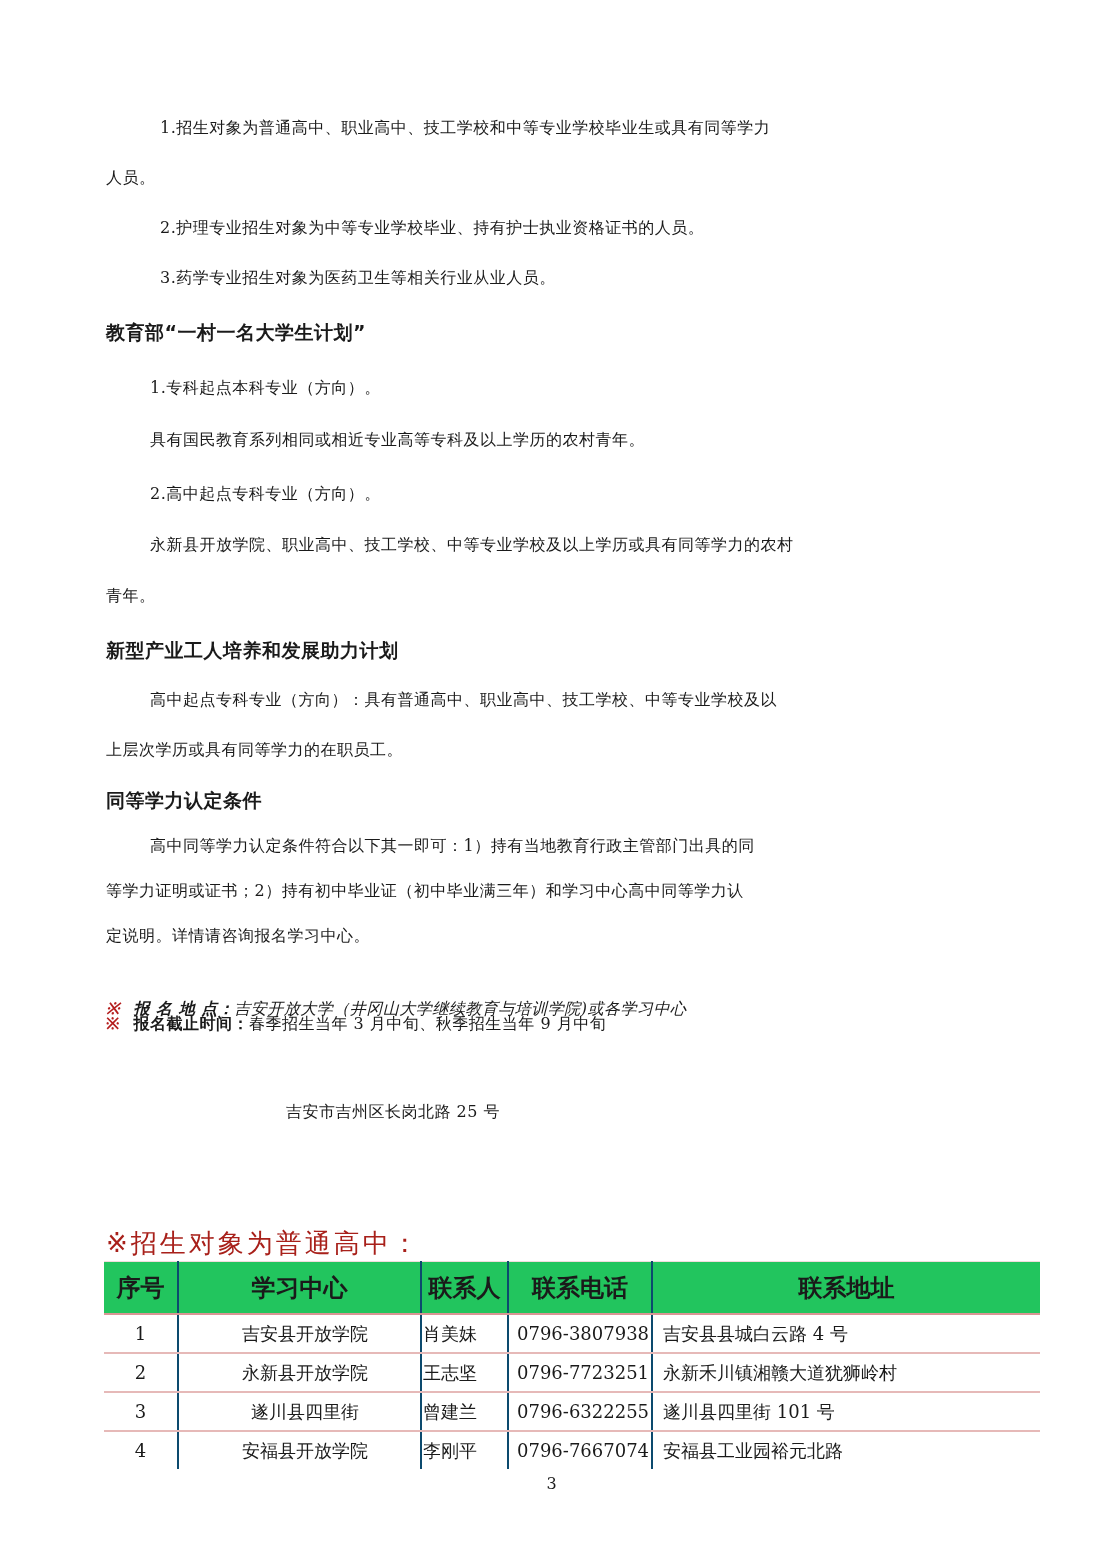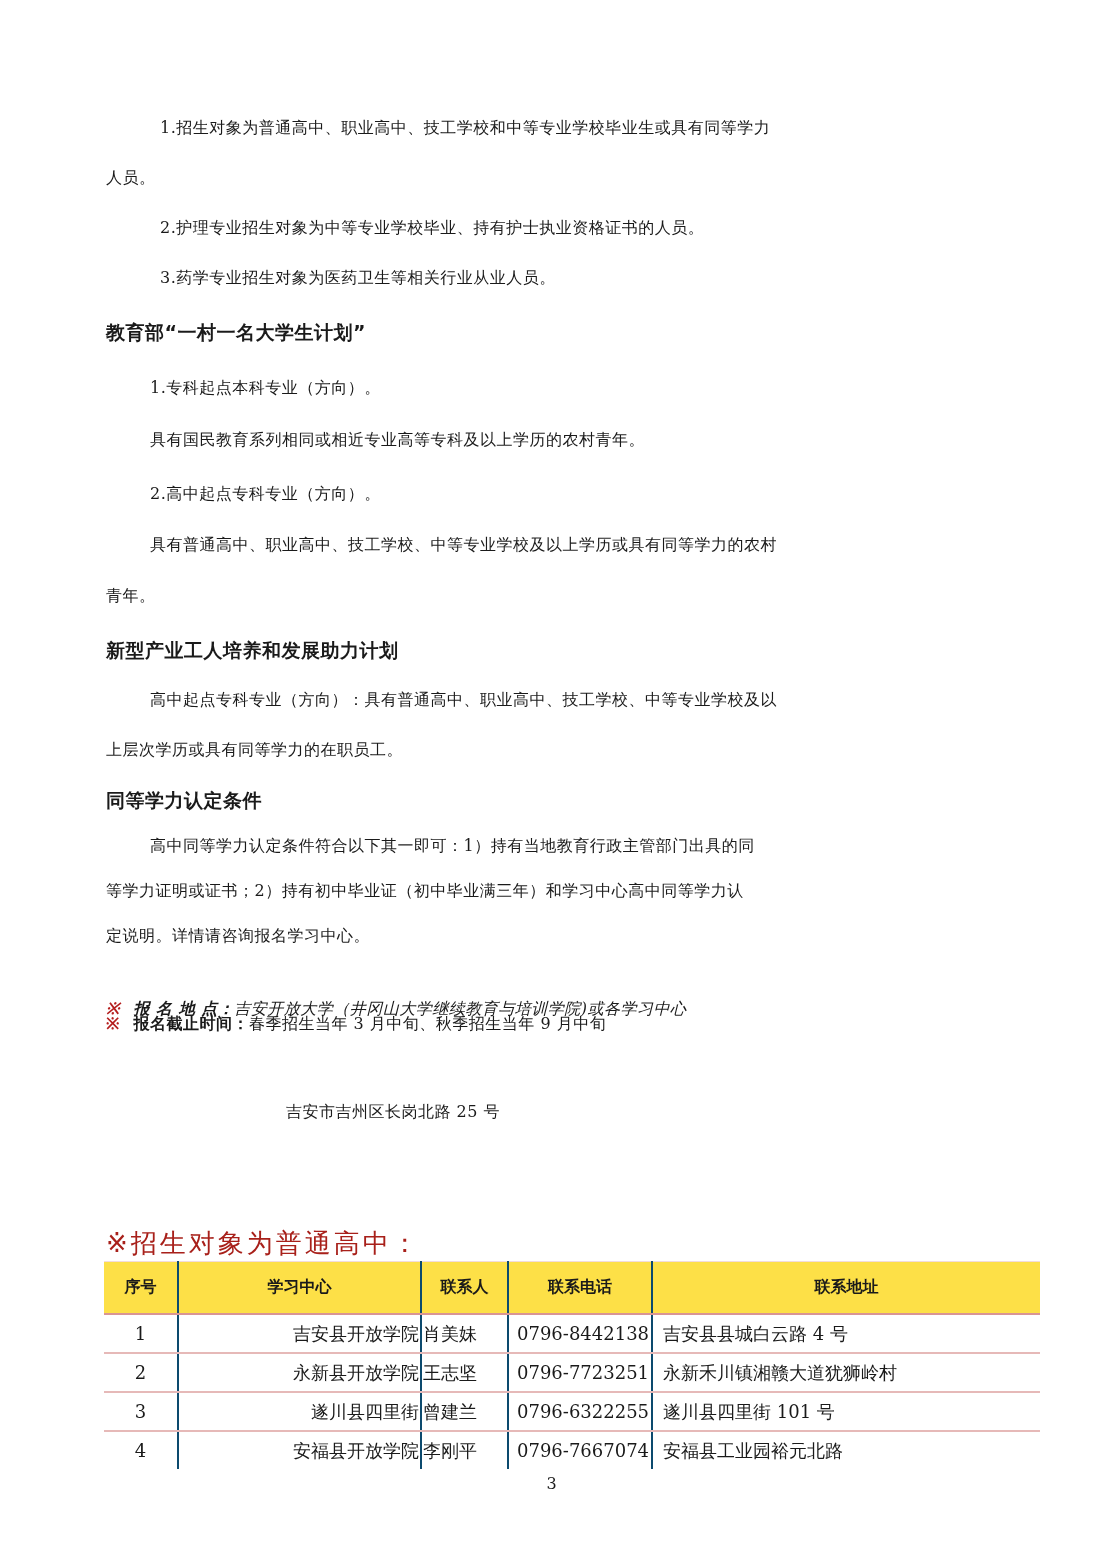--- a/index.html
+++ b/index.html
@@ -16,49 +16,49 @@
     position: absolute; left: 106px; top: 1226px;
     font-size: 26px; line-height: 34px; color: #a8201a;
     font-family: "DejaVu Sans", "Liberation Sans", sans-serif;
     letter-spacing: 3px;
   }
   table.centers {
     position: absolute; left: 104px; top: 1261px; width: 936px;
     border-collapse: collapse; font-size: 18px;
   }
   table.centers th {
-    background: #fde047; height: 49px; font-weight: bold;
-    font-family: "DejaVu Sans", "Liberation Sans", sans-serif; font-size: 16px;
+    background: #22c55e; height: 49px; font-weight: bold;
+    font-family: "DejaVu Sans", "Liberation Sans", sans-serif; font-size: 24px;
     border-bottom: 2px solid #d99594; border-top: 1px solid #f2dcdb;
   }
   table.centers td { height: 35px; border-bottom: 2px solid #e6b9b8; }
   table.centers tr:last-child td { border-bottom: none; }
   table.centers th + th, table.centers td + td { border-left: 2px solid #0c4a6e; }
   td.c-num { text-align: center; width: 71px; }
-  td.c-name { text-align: right; padding-left: 12px; width: 228px; }
+  td.c-name { text-align: center; padding-left: 12px; width: 228px; }
   td.c-contact { width: 83px; }
   td.c-phone { text-align: left; padding-left: 8px; width: 133px; }
   td.c-addr { text-align: left; padding-left: 10px; }
   .page-num { position: absolute; left: 0; width: 1103px; top: 1474px; text-align: center; font-size: 16px; }
 </style>
 </head>
 <body>
 
 <div>
 
   <div class="line" style="left:160px; top:115px;">1.招生对象为普通高中、职业高中、技工学校和中等专业学校毕业生或具有同等学力</div>
   <div class="line" style="left:106px; top:165px;">人员。</div>
   <div class="line" style="left:160px; top:215px;">2.护理专业招生对象为中等专业学校毕业、持有护士执业资格证书的人员。</div>
   <div class="line" style="left:160px; top:265px;">3.药学专业招生对象为医药卫生等相关行业从业人员。</div>
 
   <div class="line bold" style="left:106px; top:319px;">教育部“一村一名大学生计划”</div>
   <div class="line" style="left:150px; top:375px;">1.专科起点本科专业（方向）。</div>
   <div class="line" style="left:150px; top:427px;">具有国民教育系列相同或相近专业高等专科及以上学历的农村青年。</div>
   <div class="line" style="left:150px; top:481px;">2.高中起点专科专业（方向）。</div>
-  <div class="line" style="left:150px; top:532px;">具有普通高中、职业高中、技工学校、中等专业学校及以上学历或具有同等学力的农村</div>
+  <div class="line" style="left:150px; top:532px;">永新县开放学院、职业高中、技工学校、中等专业学校及以上学历或具有同等学力的农村</div>
   <div class="line" style="left:106px; top:583px;">青年。</div>
 
   <div class="line bold" style="left:106px; top:637px;">新型产业工人培养和发展助力计划</div>
   <div class="line" style="left:150px; top:687px;">高中起点专科专业（方向）：具有普通高中、职业高中、技工学校、中等专业学校及以</div>
   <div class="line" style="left:106px; top:737px;">上层次学历或具有同等学力的在职员工。</div>
 
   <div class="line bold" style="left:106px; top:787px;">同等学力认定条件</div>
   <div class="line" style="left:150px; top:833px;">高中同等学力认定条件符合以下其一即可：1）持有当地教育行政主管部门出具的同</div>
   <div class="line" style="left:106px; top:878px;">等学力证明或证书；2）持有初中毕业证（初中毕业满三年）和学习中心高中同等学力认</div>
   <div class="line" style="left:106px; top:923px;">定说明。详情请咨询报名学习中心。</div>
@@ -83,21 +83,21 @@
         <th>联系人</th>
         <th>联系电话</th>
         <th>联系地址</th>
       </tr>
     </thead>
     <tbody>
       <tr>
         <td class="c-num">1</td>
         <td class="c-name">吉安县开放学院</td>
         <td class="c-contact">肖美妹</td>
-        <td class="c-phone">0796-8442138</td>
+        <td class="c-phone">0796-3807938</td>
         <td class="c-addr">吉安县县城白云路 4 号</td>
       </tr>
       <tr>
         <td class="c-num">2</td>
         <td class="c-name">永新县开放学院</td>
         <td class="c-contact">王志坚</td>
         <td class="c-phone">0796-7723251</td>
         <td class="c-addr">永新禾川镇湘赣大道犹狮岭村</td>
       </tr>
       <tr>

